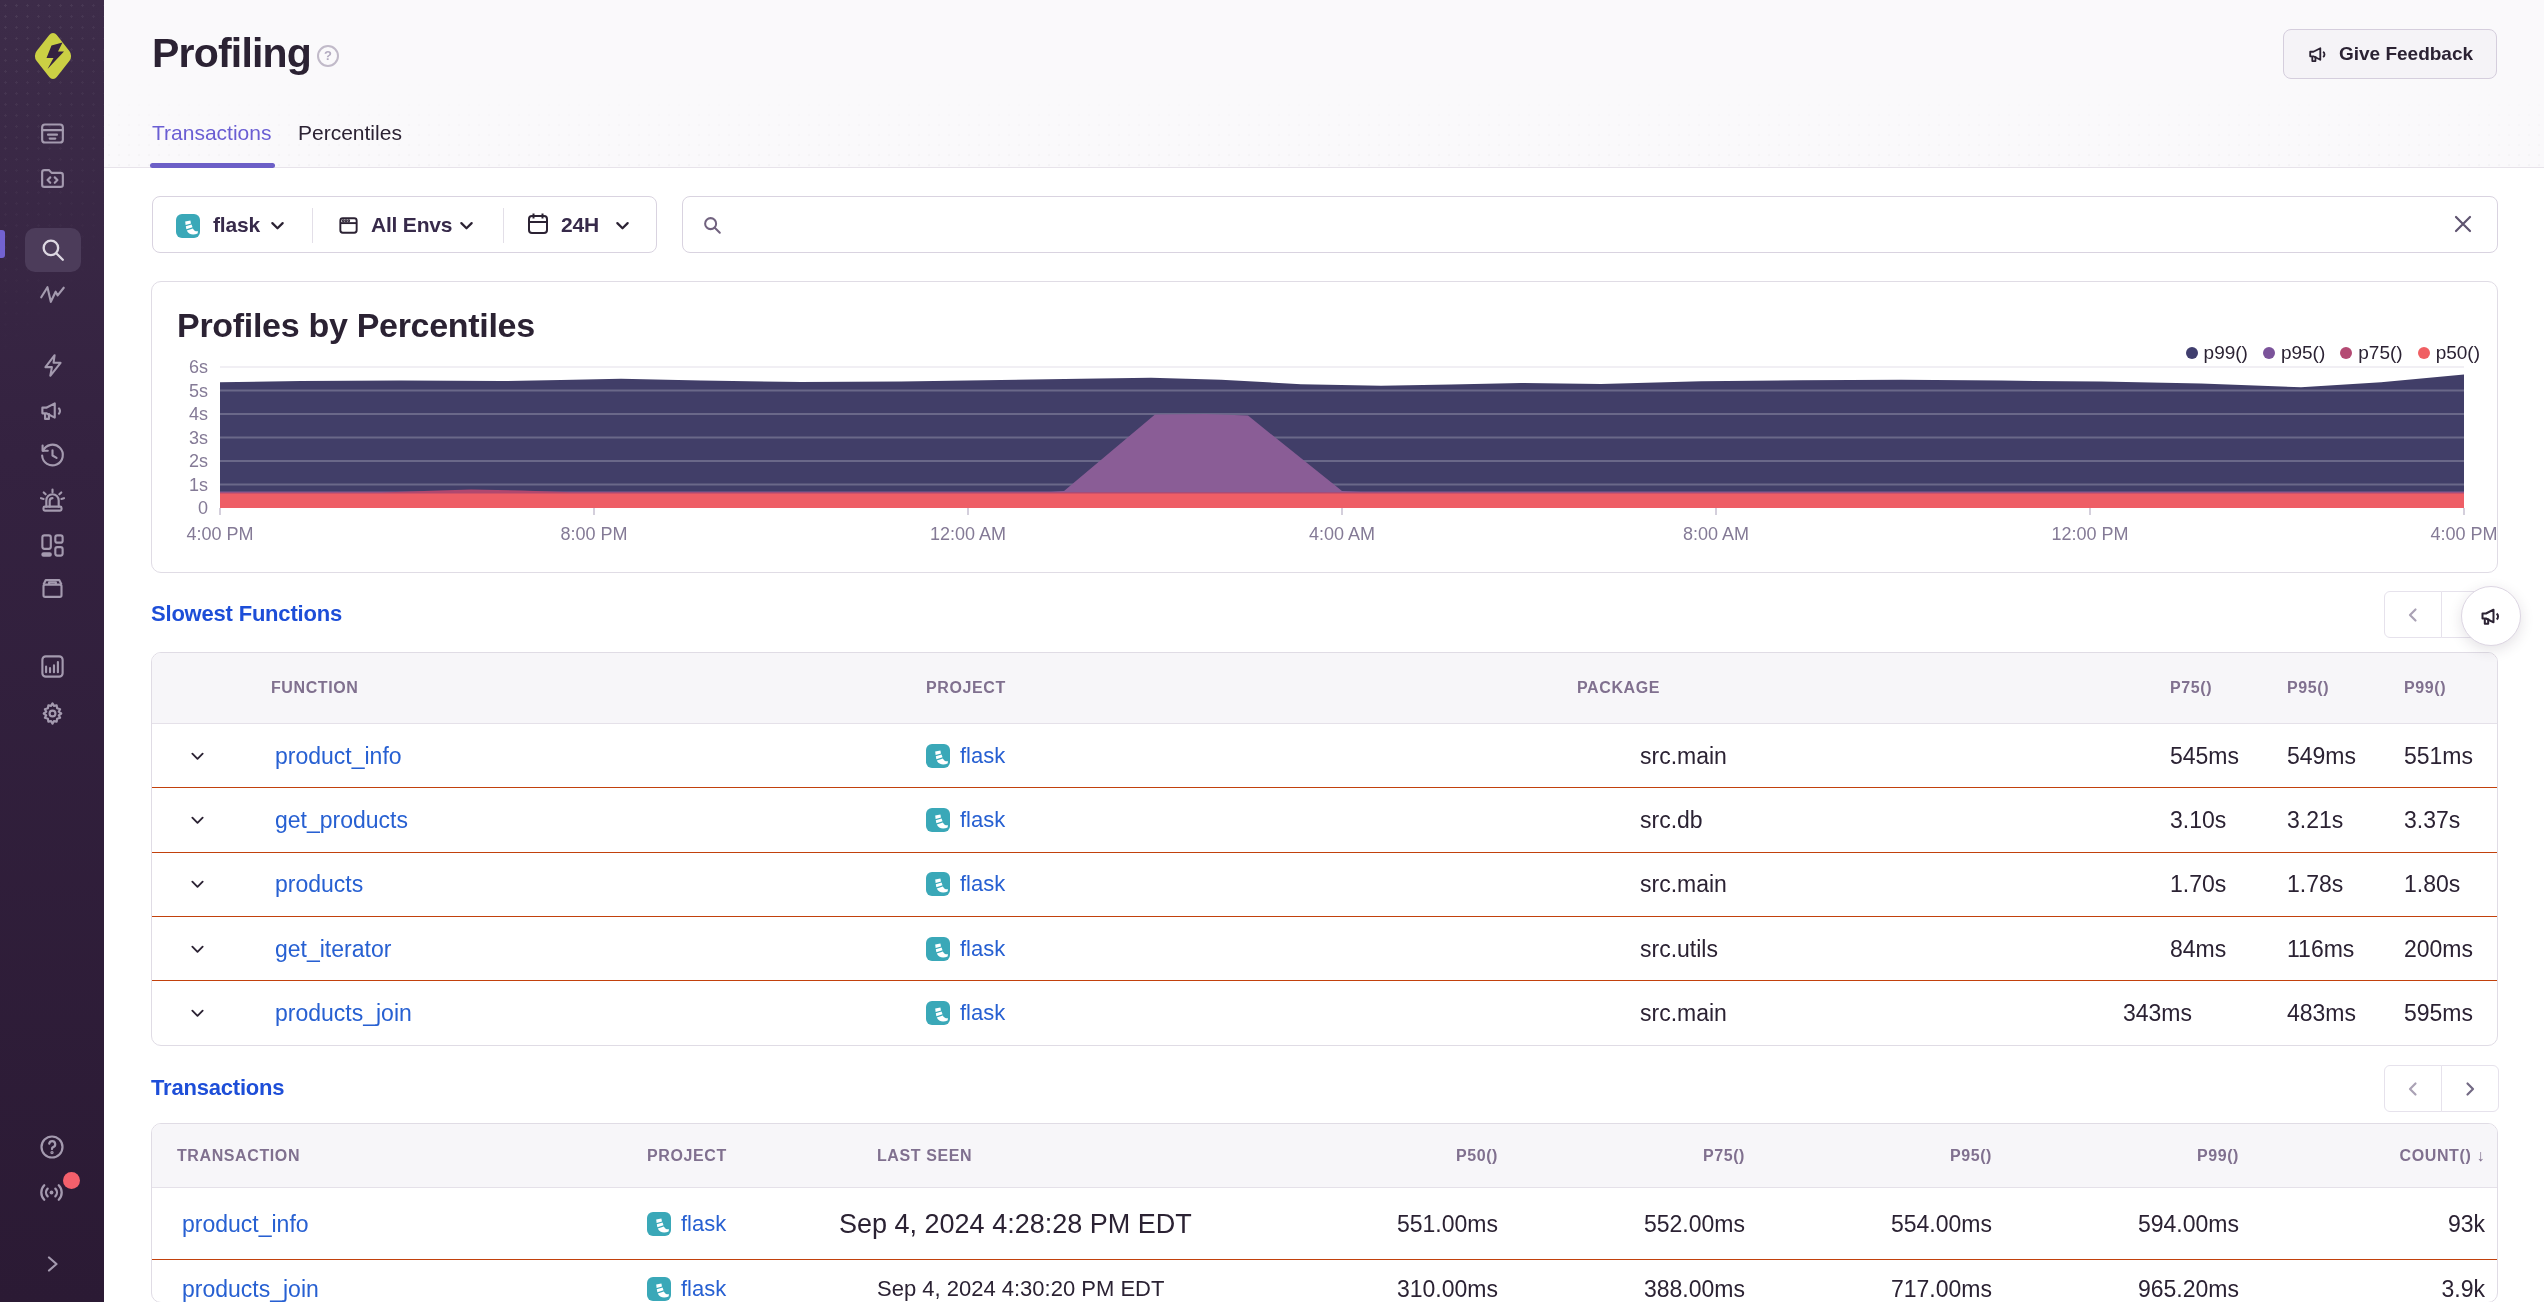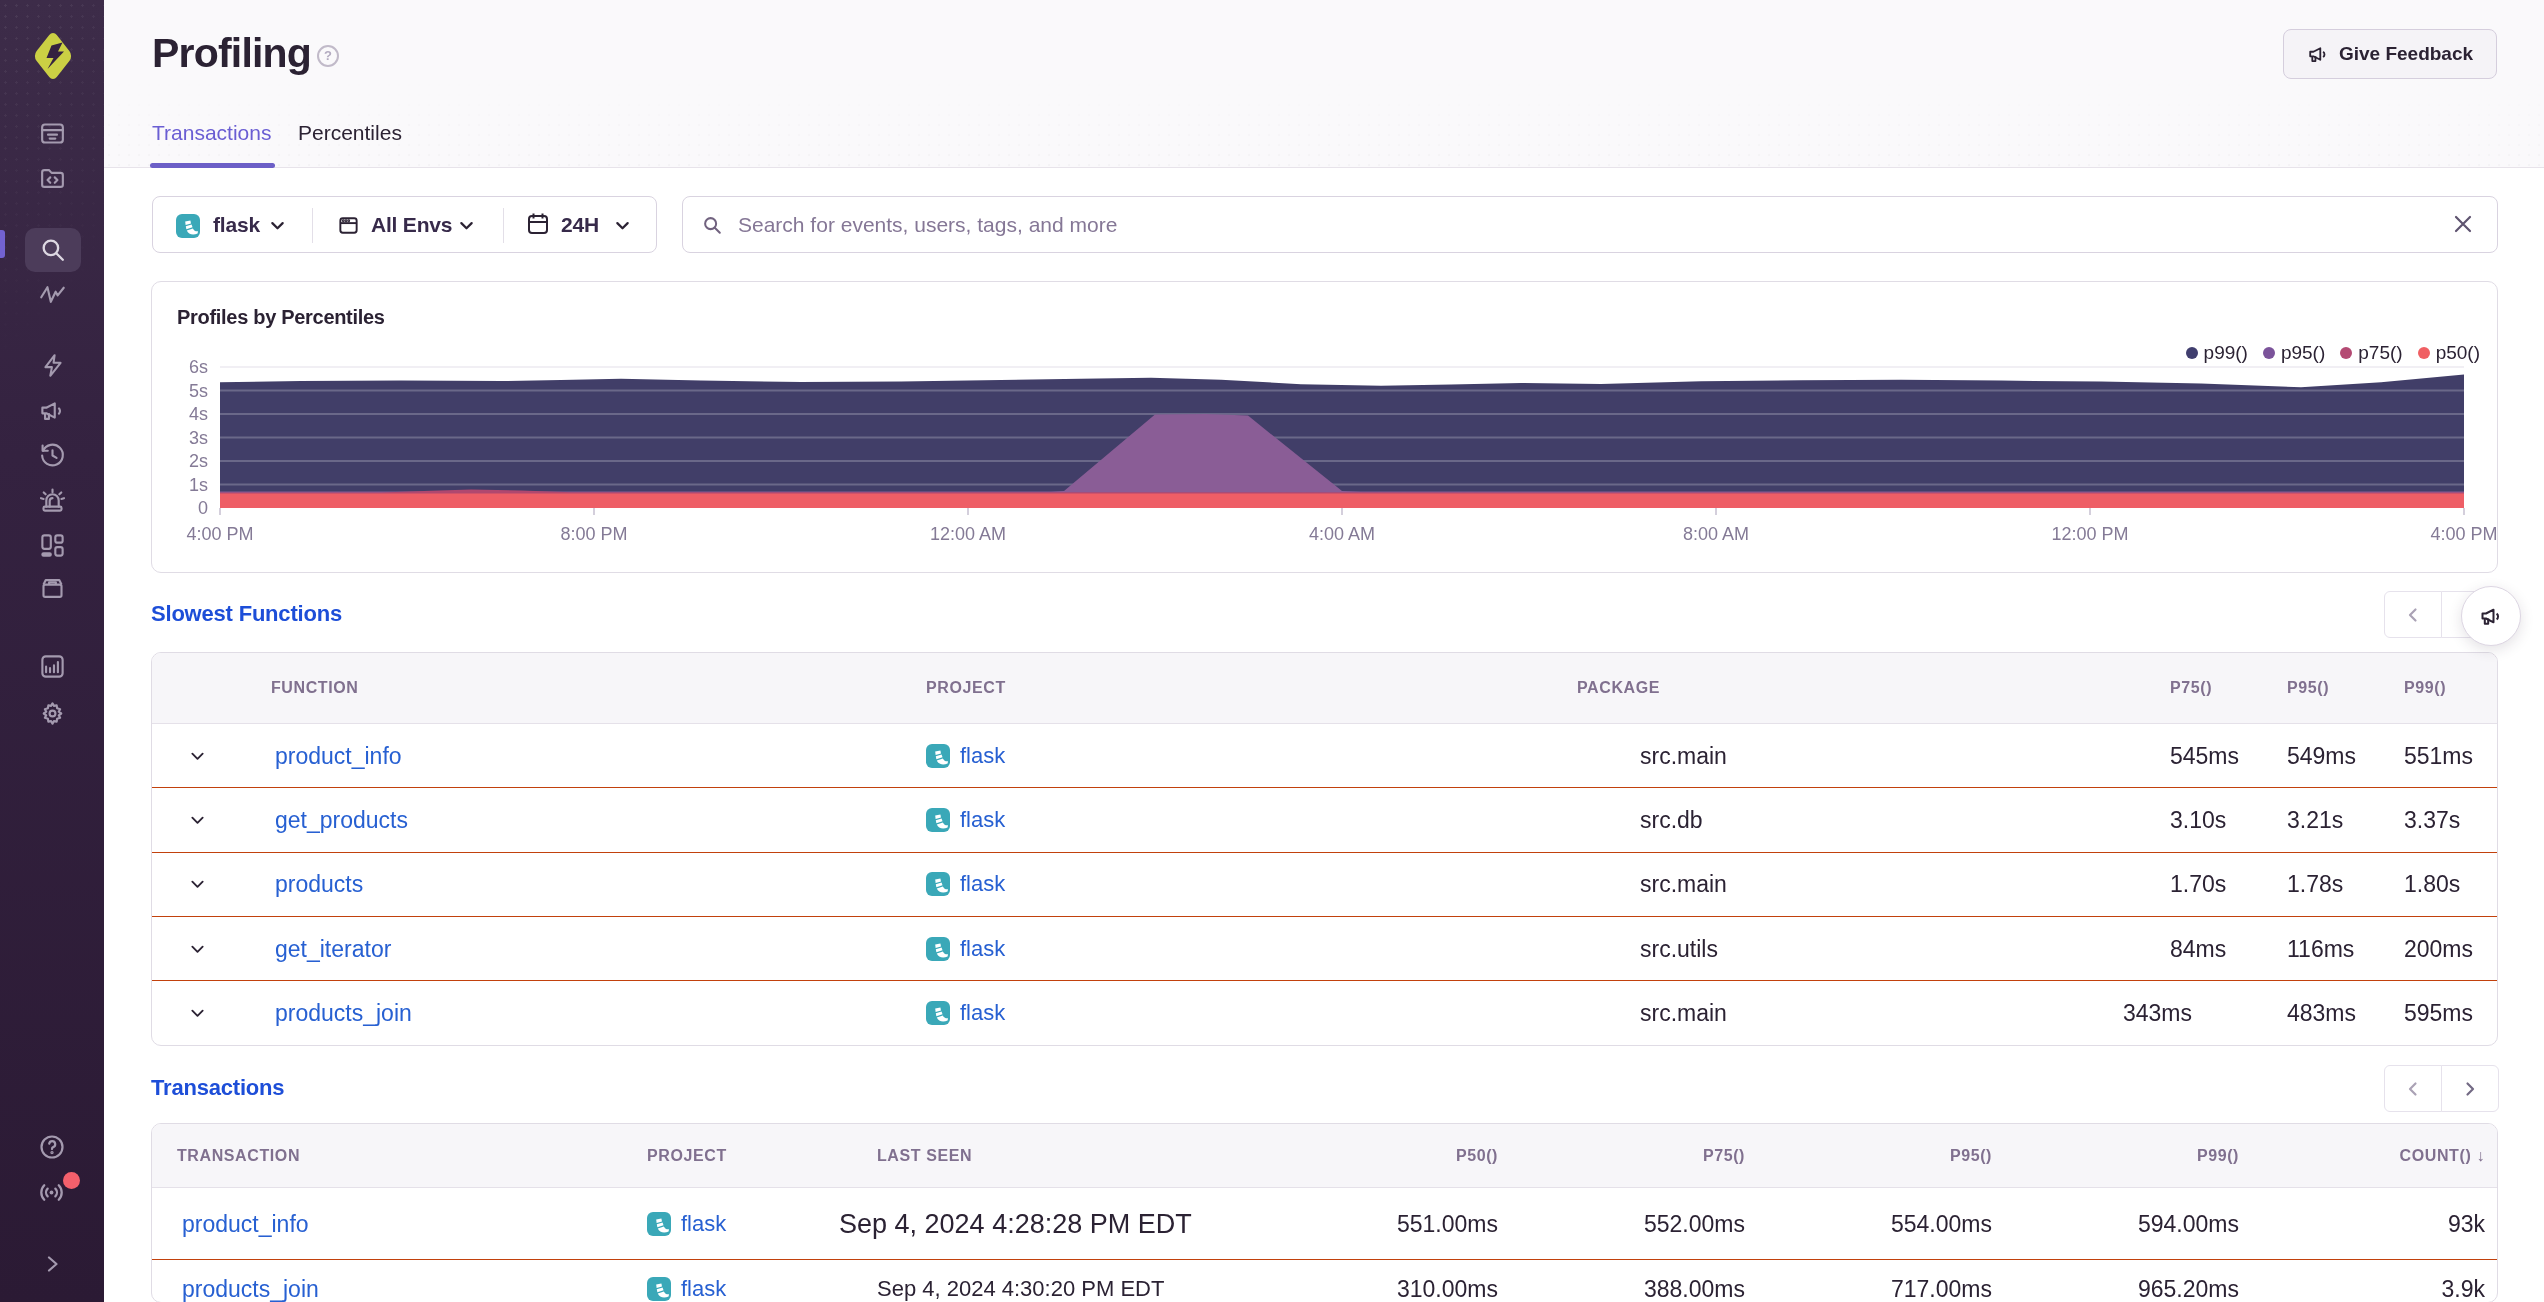--- a/index.html
+++ b/index.html
@@ -40,21 +40,21 @@
   .inputbox { position:absolute; top:196px; height:57px; background:#fff; border:1px solid #d9d3e0; border-radius:8px; }
   #filters { left:152px; width:505px; }
   .fdiv { position:absolute; top:11px; height:35px; width:1px; background:#e3dfe8; }
   .flabel { position:absolute; top:0; height:55px; display:flex; align-items:center; font-size:21px; font-weight:700; color:#372a4a; letter-spacing:-0.2px; }
   #search { left:682px; width:1816px; }
   #search .ph { position:absolute; left:55px; top:0; height:55px; display:flex; align-items:center; font-size:21px; color:#857796; }
 
   
   .panel { position:absolute; background:#fff; border:1px solid #e0dce5; border-radius:10px; }
   #chartpanel { left:151px; top:281px; width:2347px; height:292px; }
-  #charttitle { position:absolute; left:25px; top:24px; font-size:20px; font-weight:700; color:#2b2233; letter-spacing:-0.3px; }
+  #charttitle { position:absolute; left:25px; top:24px; font-size:34px; font-weight:700; color:#2b2233; letter-spacing:-0.3px; }
   .legend { position:absolute; top:60px; display:flex; align-items:center; gap:6px; font-size:19px; color:#2b2233; }
   .ldot { width:12px; height:12px; border-radius:50%; display:inline-block; }
 
   
   .sechead { position:absolute; left:151px; font-size:22px; font-weight:700; color:#1d4ed8; letter-spacing:-0.2px; }
   .pager { position:absolute; left:2384px; width:115px; height:47px; }
   .pbtn { position:absolute; top:0; width:58px; height:47px; background:#fff; border:1px solid #e6e2ec; }
   .pbtn.l { left:0; border-radius:6px 0 0 6px; }
   .pbtn.r { left:57px; border-radius:0 6px 6px 0; }
   .pbtn svg { position:absolute; left:50%; top:50%; transform:translate(-50%,-50%); }
@@ -242,21 +242,20 @@
   <svg class="abs" style="left:462px;top:21px" width="15" height="15" viewBox="0 0 16 16" fill="none" stroke="#2b2233" stroke-width="2.4" stroke-linecap="round" stroke-linejoin="round">
       <path d="M2.5 5.5 L8 11 L13.5 5.5"></path>
     </svg>
 </div>
 
 <div class="inputbox" id="search">
   <svg class="abs" style="left:18px;top:17px" width="22" height="22" viewBox="0 0 24 24" fill="none" stroke="#71627f" stroke-width="2.2" stroke-linecap="round">
       <circle cx="10.5" cy="10.5" r="6"></circle>
       <path d="M15 15 L20.5 20.5"></path>
     </svg>
-  <div class="ph">Search for events, users, tags, and more</div>
   <svg class="abs" style="left:1770px;top:17px" width="20" height="20" viewBox="0 0 20 20" fill="none" stroke="#5f5470" stroke-width="2.2" stroke-linecap="round">
       <path d="M3 3 L17 17 M17 3 L3 17"></path>
     </svg>
 </div>
 
 <div class="panel" id="chartpanel">
   <div id="charttitle">Profiles by Percentiles</div>
   <div class="legend" style="right:17px">
     <span class="ldot" style="background:#403e6e"></span>
       <span>p99()</span>

